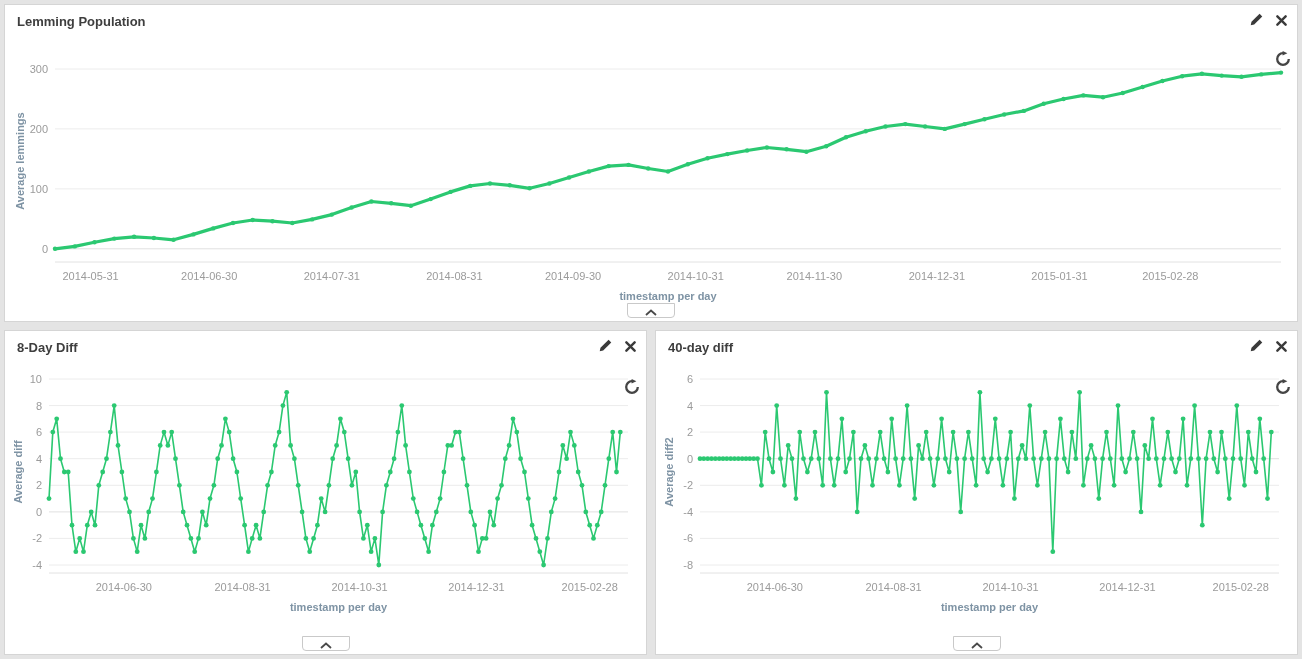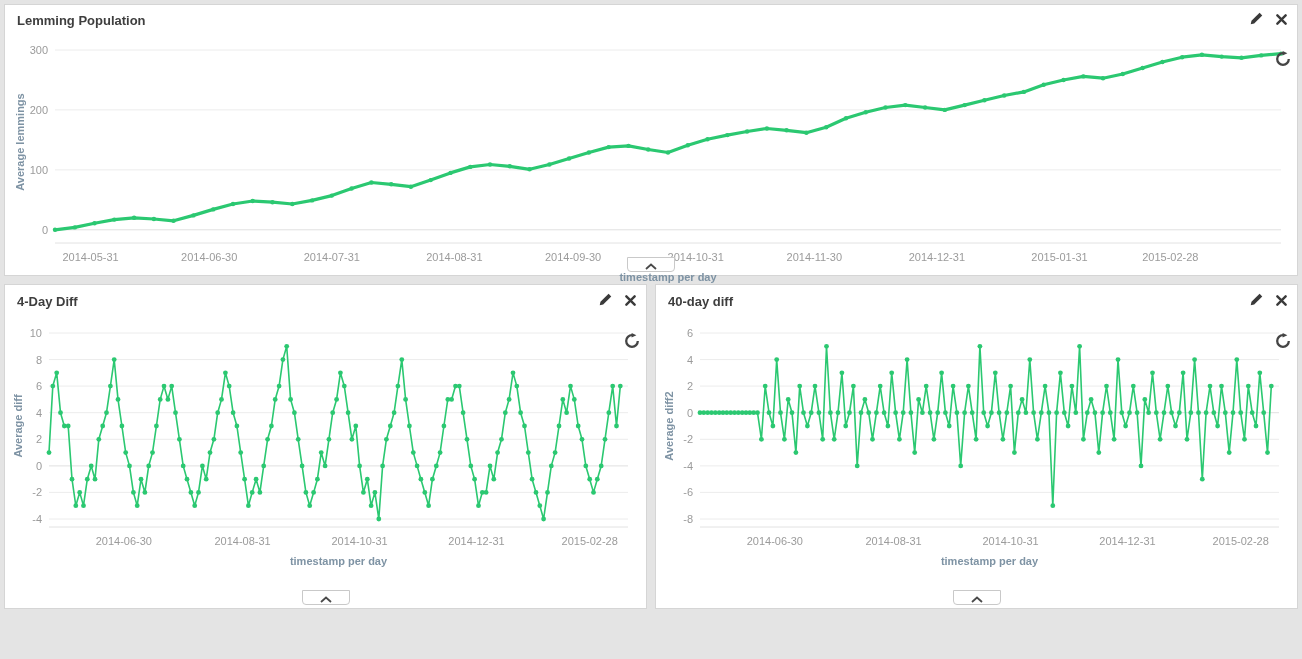--- a/index.html
+++ b/index.html
@@ -6,21 +6,21 @@
   body{
     width:1302px;height:659px;overflow:hidden;
     background:#e4e4e4;
     font-family:"Liberation Sans",sans-serif;
   }
   .dashboard{padding:4px;display:flex;flex-direction:column;gap:8px;}
   .panel{
     background:#fff;border:1px solid #d5d5d5;position:relative;
     display:flex;flex-direction:column;box-sizing:border-box;
   }
-  .panel-top{height:272px;}
+  .panel-top{height:318px;gap:17px;}
   .row{display:flex;gap:8px;}
   .row .panel{flex:1;height:325px;}
   .panel-header{display:flex;align-items:center;padding:6px 10px 0 12px;height:20px;}
   .panel-title{font-size:13px;font-weight:700;color:#3e3e3e;}
   .panel-tools{margin-left:auto;display:flex;gap:13px;align-items:center;}
   .tool{cursor:pointer;display:inline-flex;align-items:center;}
   .rotate-btn{position:absolute;right:6px;cursor:pointer;z-index:2;}
   .panel-top .rotate-btn{top:46px;}
   .row .rotate-btn{top:48px;}
   .chart-wrap{margin:0 4px;}
@@ -153,21 +153,21 @@
       <span><svg width="12" height="7" viewBox="0 0 12 7">
             <polyline points="1,6 6,1.5 11,6" fill="none" stroke="#4a4a4a" stroke-width="1.8"></polyline>
           </svg></span>
     </div>
   </div>
 
   <div class="row">
 
     <div class="panel">
       <div class="panel-header">
-        <span class="panel-title">4-Day Diff</span>
+        <span class="panel-title">8-Day Diff</span>
         <span class="panel-tools">
           <span class="tool">
             <span><svg width="13" height="13" viewBox="0 0 14 14">
                   <path d="M10.3 0.8 L13.2 3.7 L4.5 12.4 L0.8 13.2 L1.6 9.5 Z" fill="#3a3a3a"></path>
                 </svg></span>
           </span>
           <span class="tool">
             <span><svg width="11" height="11" viewBox="0 0 12 12">
                   <path d="M1.5 1.5 L10.5 10.5 M10.5 1.5 L1.5 10.5" stroke="#3a3a3a" stroke-width="2.6" stroke-linecap="round"></path>
                 </svg></span>

